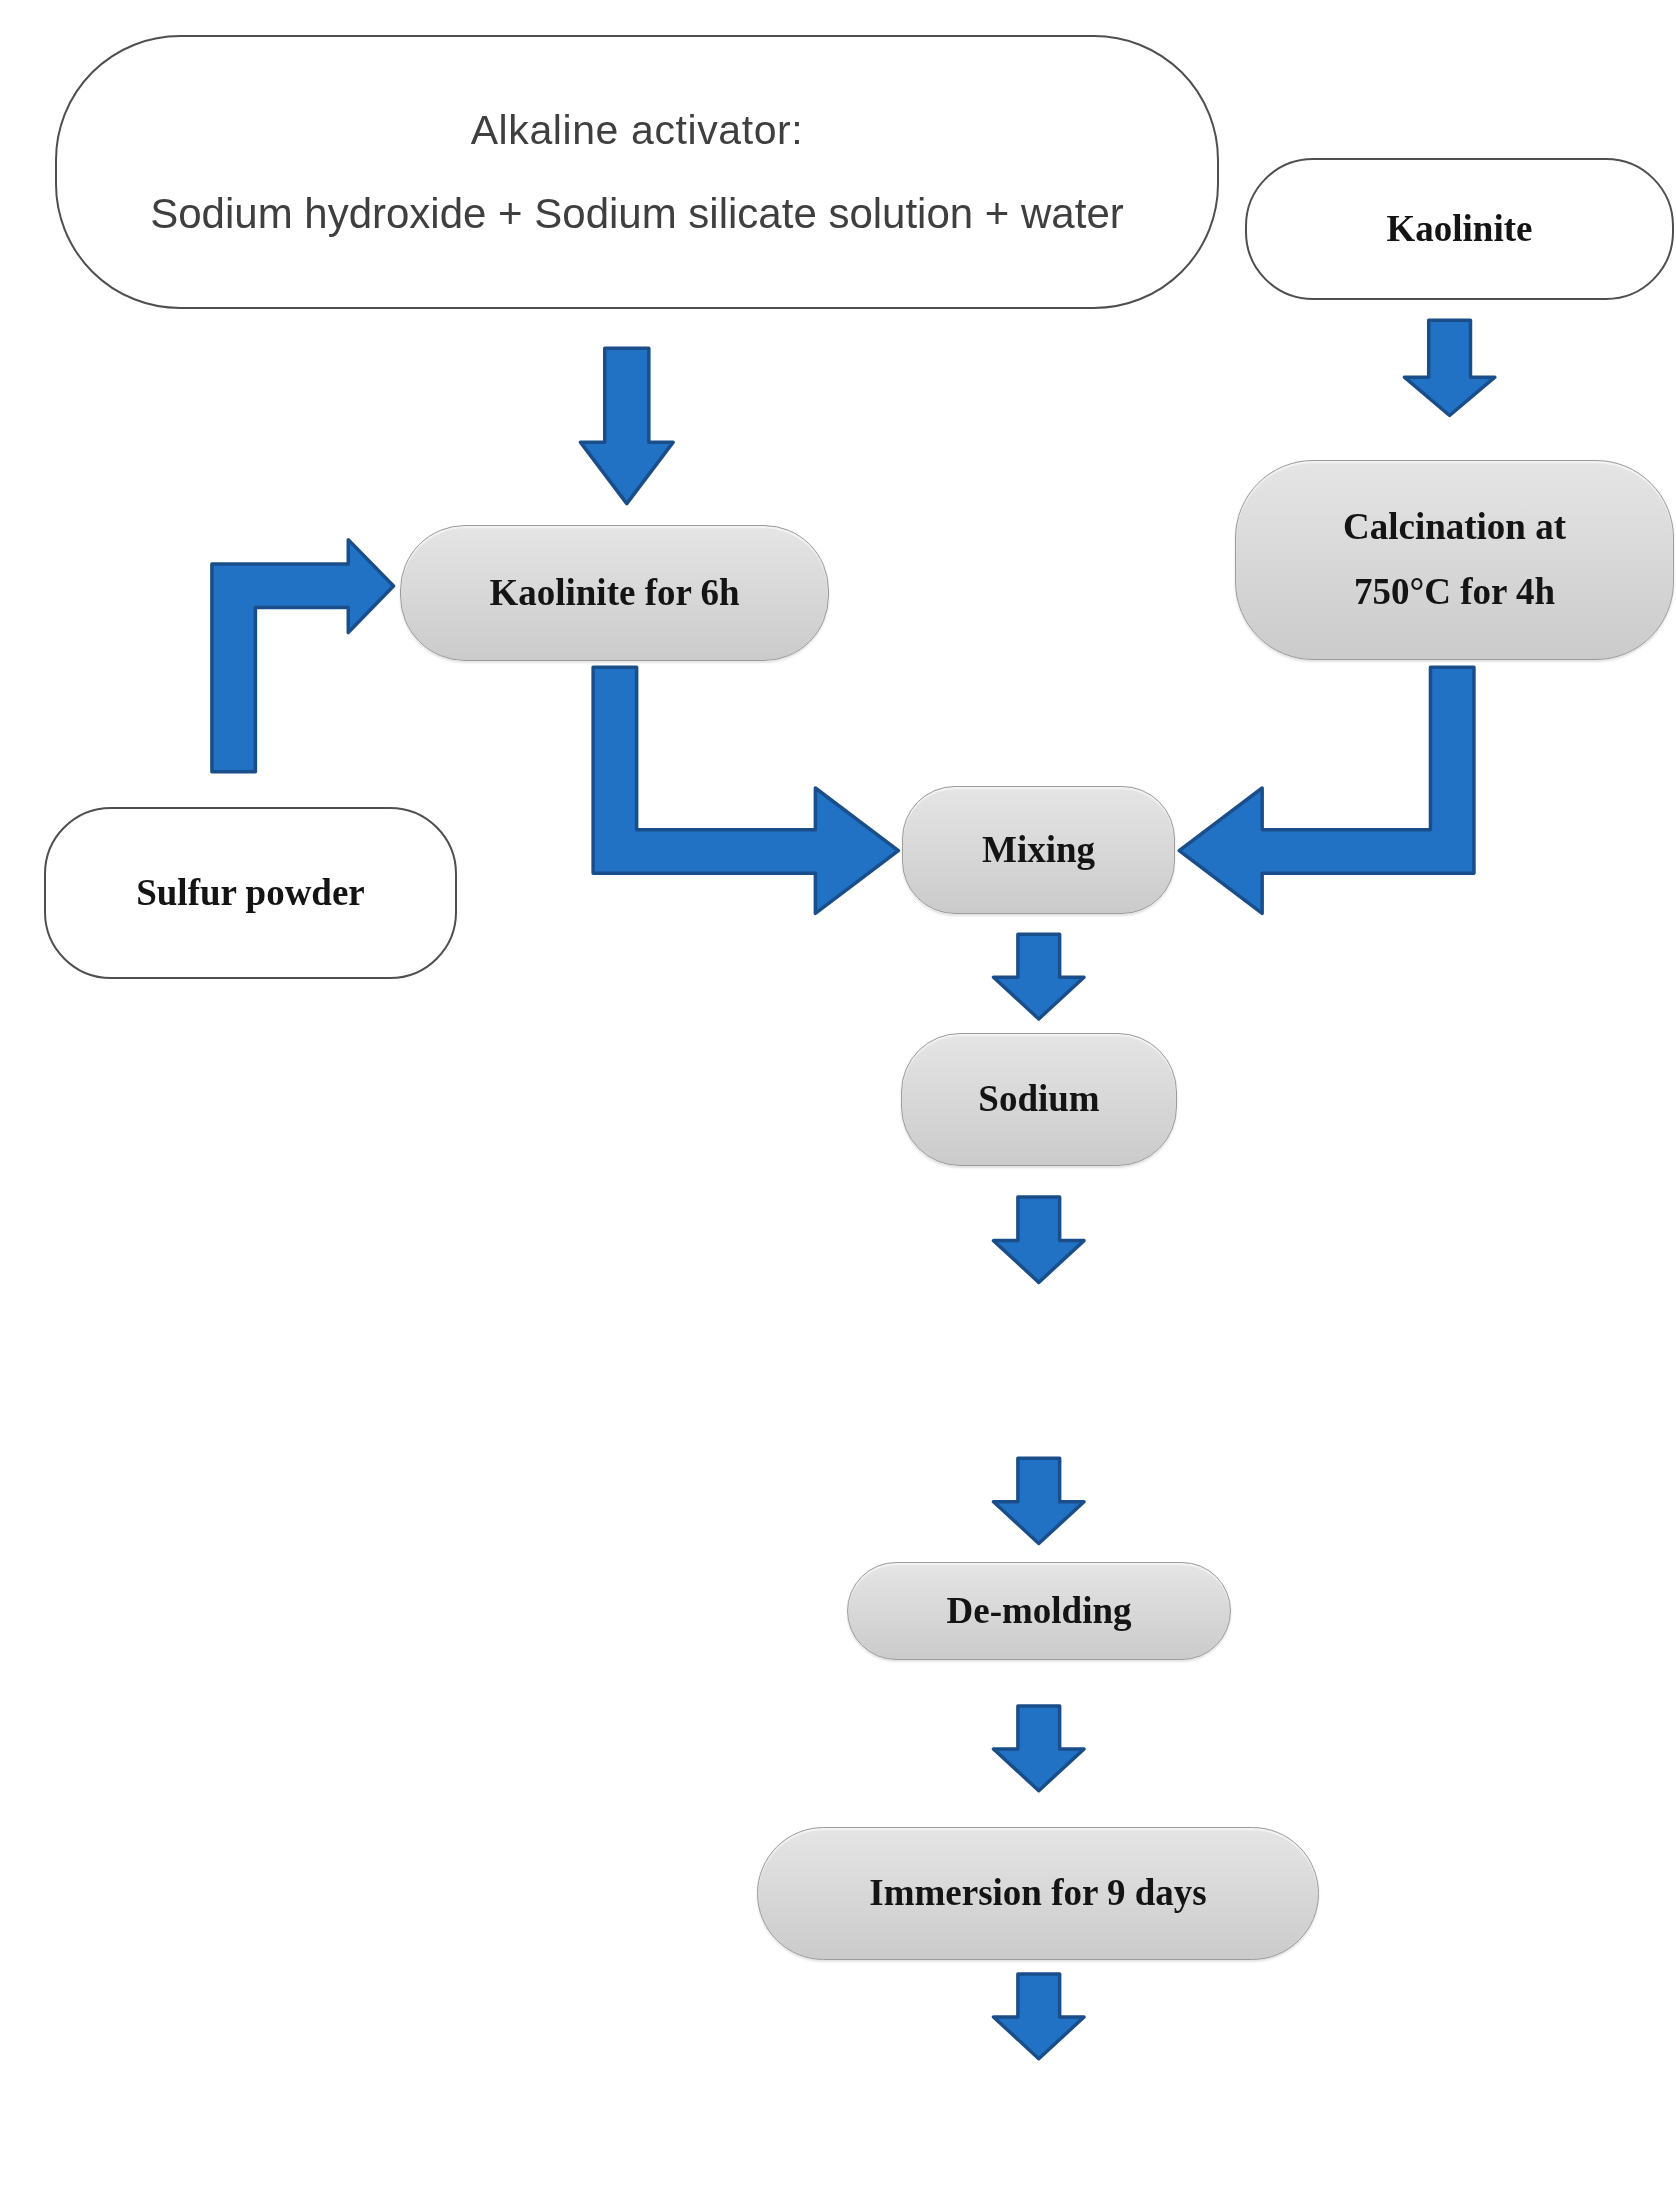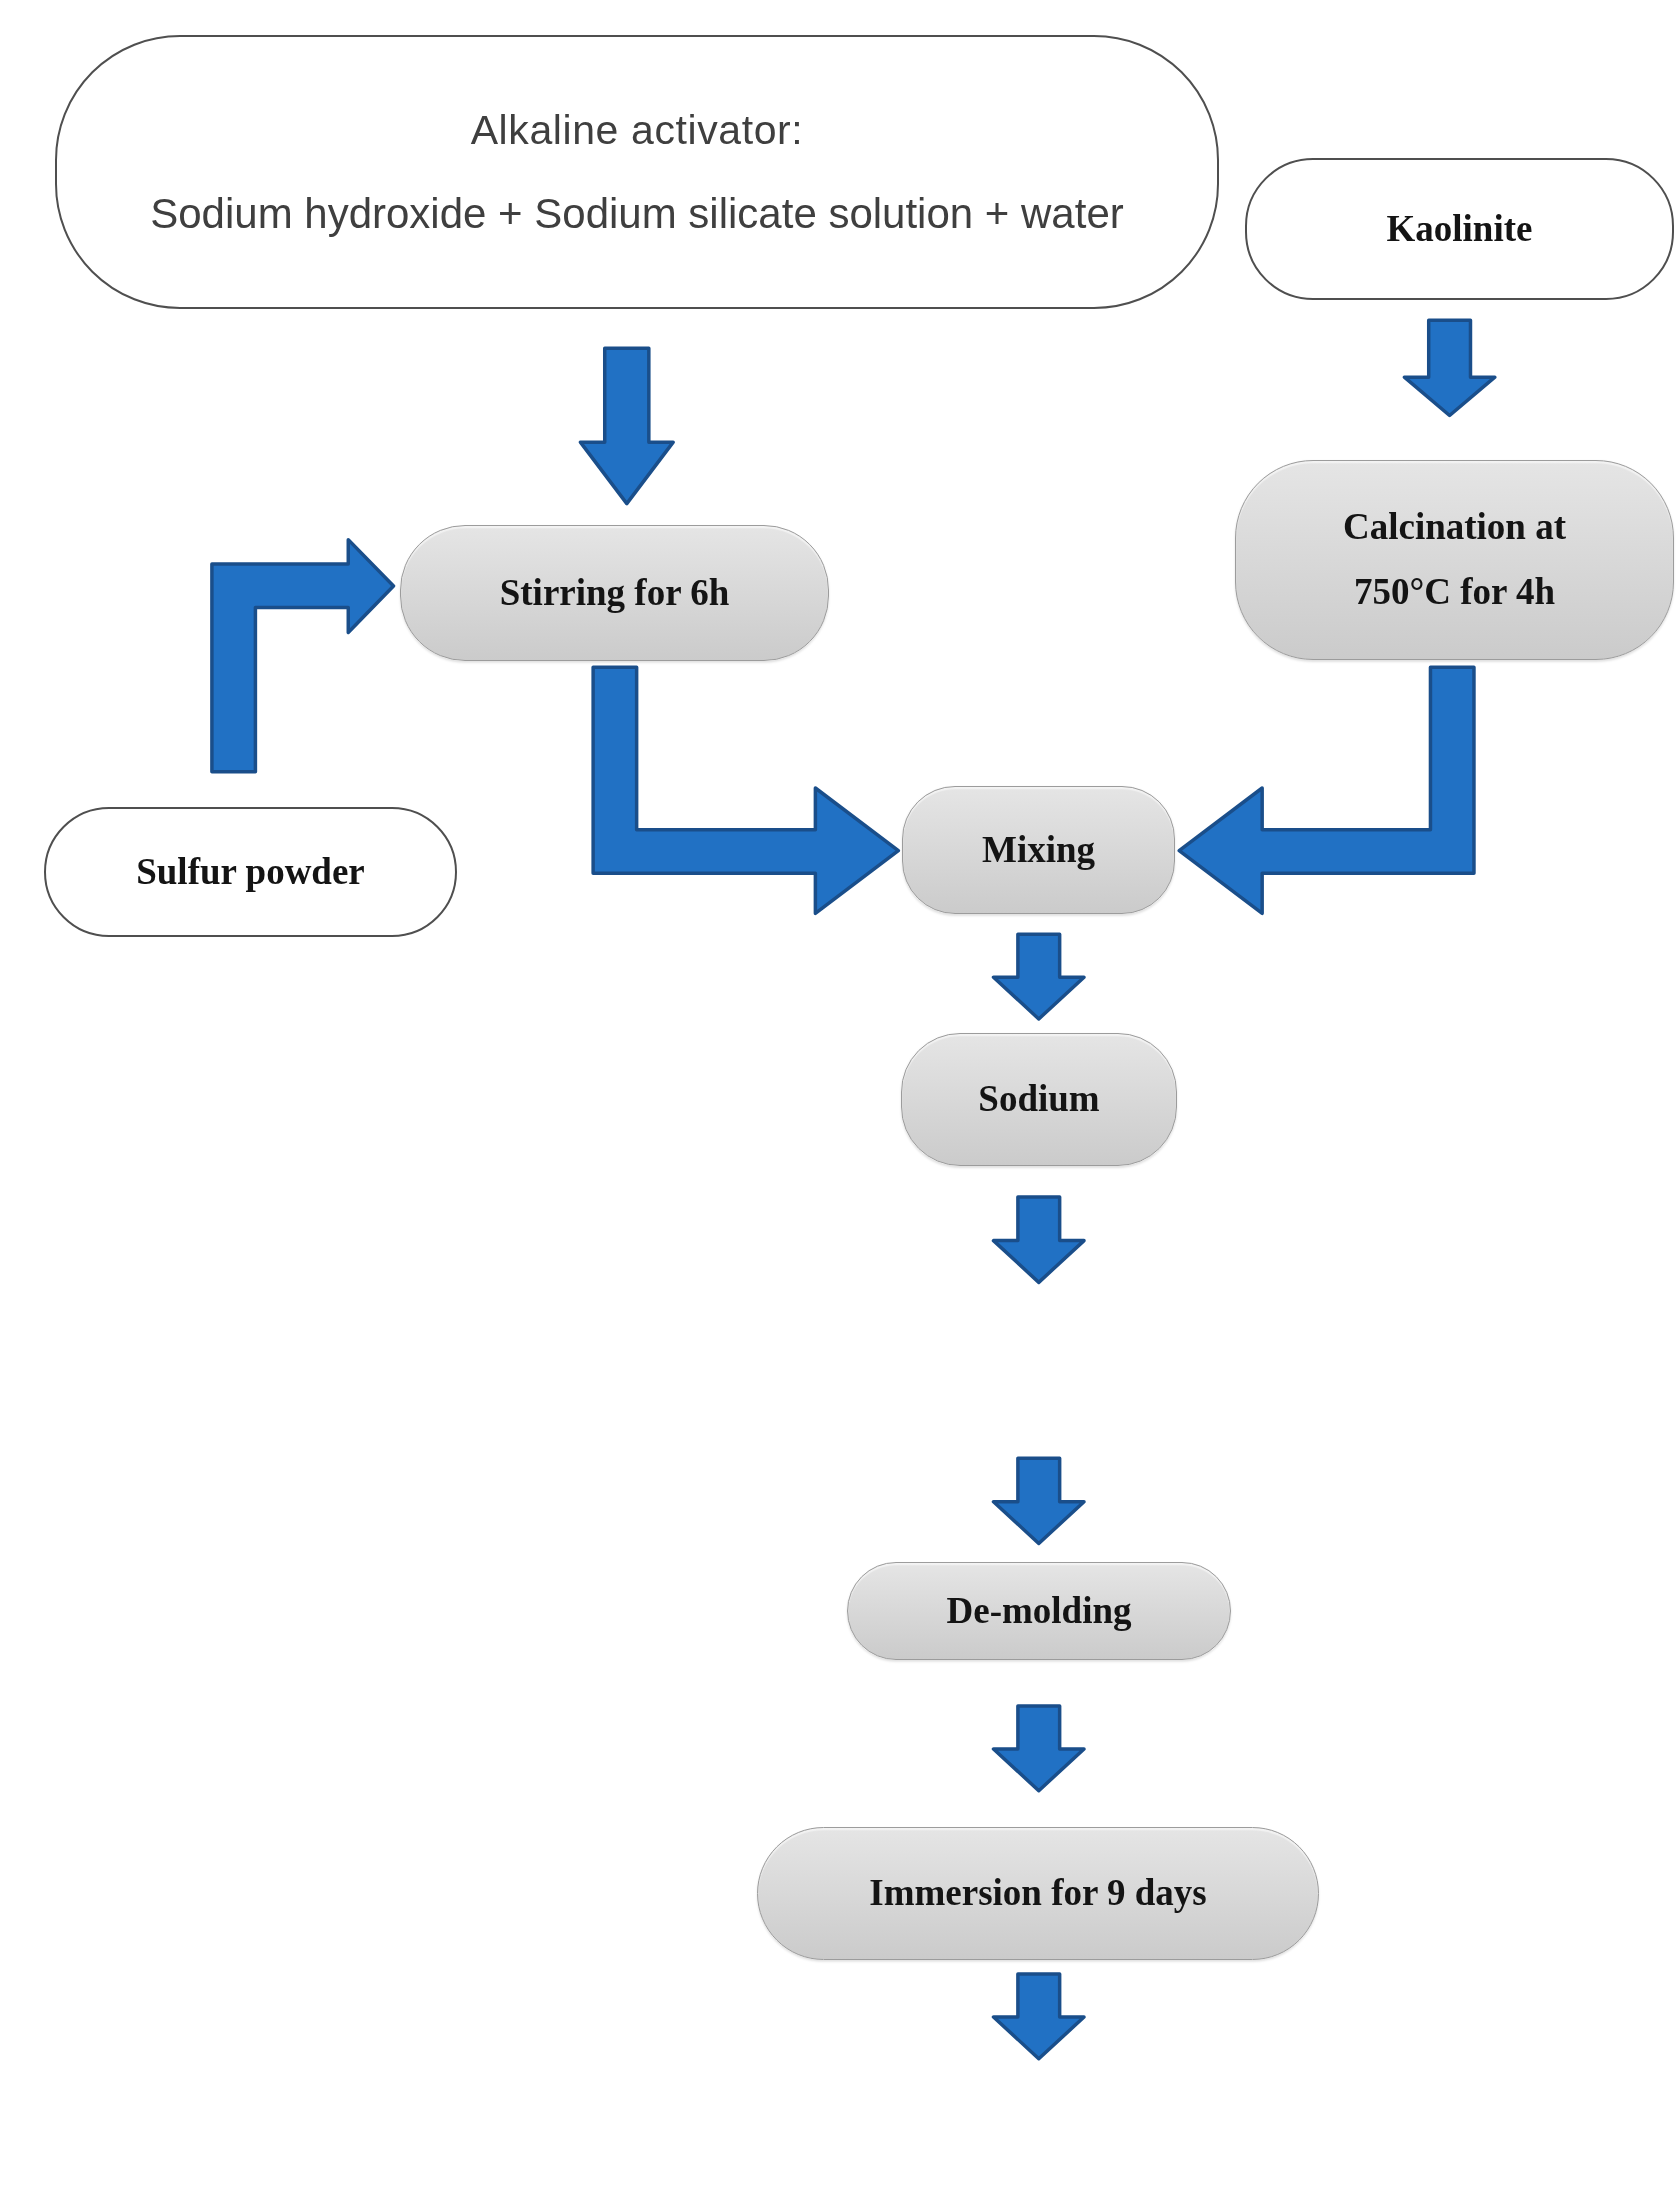--- a/index.html
+++ b/index.html
@@ -90,24 +90,24 @@
   </div>
 
   <div class="node gray-box" style="left:1235px;top:460px;width:439px;height:200px;border-radius:78px;">
     <div class="serif-label two-line">
       <div>Calcination at</div>
       <div>750°C for 4h</div>
     </div>
   </div>
 
   <div class="node gray-box" style="left:400px;top:525px;width:429px;height:136px;border-radius:65px;">
-    <div class="serif-label">Stirring for 6h</div>
+    <div class="serif-label">Kaolinite for 6h</div>
   </div>
 
-  <div class="node white-box" style="left:44px;top:807px;width:413px;height:130px;border-radius:67px;">
+  <div class="node white-box" style="left:44px;top:807px;width:413px;height:172px;border-radius:67px;">
     <div class="serif-label">Sulfur powder</div>
   </div>
 
   <div class="node gray-box" style="left:902px;top:786px;width:273px;height:128px;border-radius:53px;">
     <div class="serif-label">Mixing</div>
   </div>
 
   <div class="node gray-box" style="left:901px;top:1033px;width:276px;height:133px;border-radius:59px;">
     <div class="serif-label">Sodium</div>
   </div>

